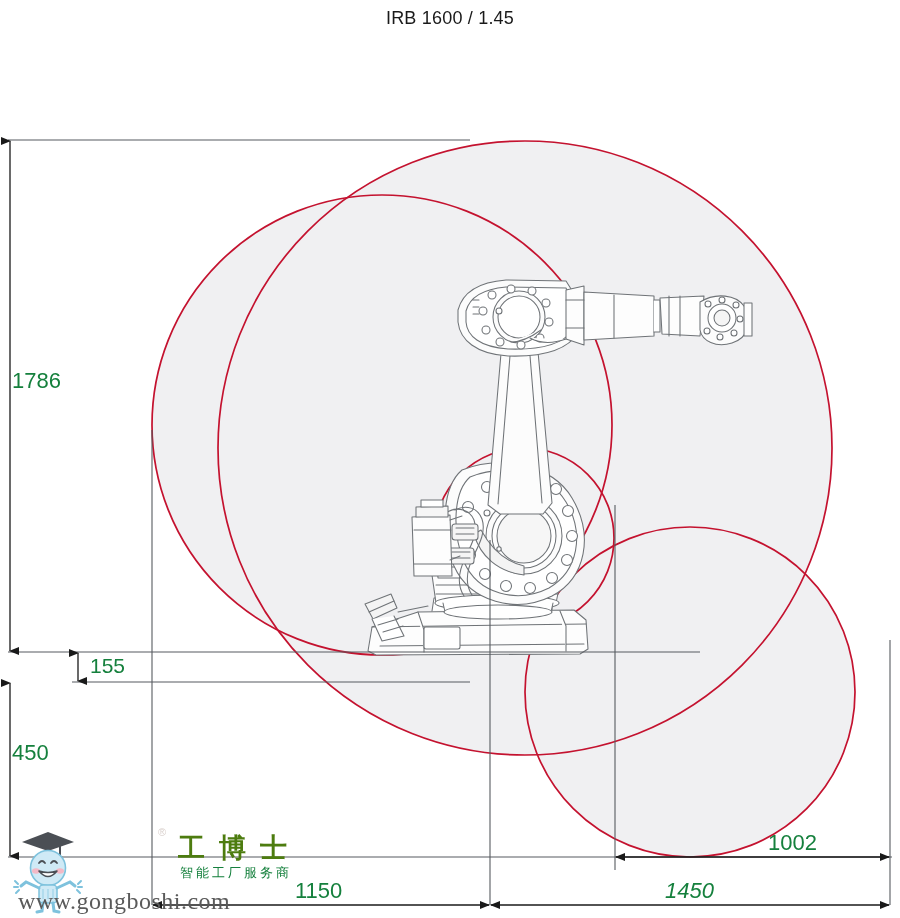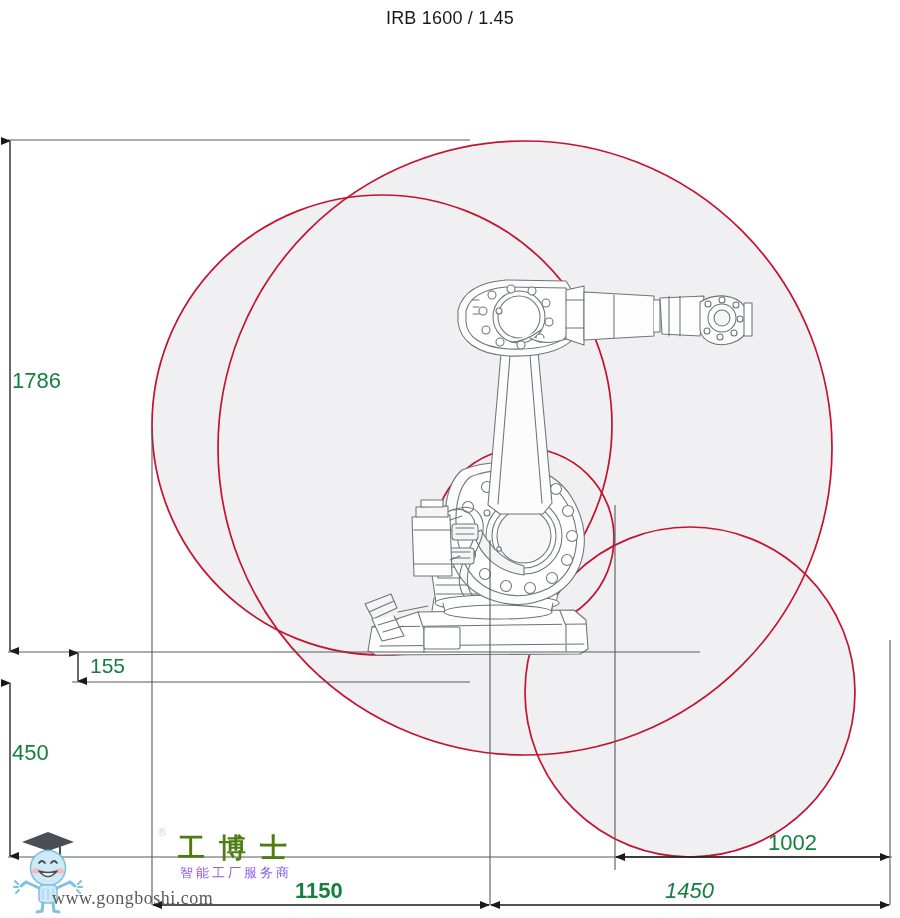--- a/index.html
+++ b/index.html
@@ -23,34 +23,34 @@
     font-size:22px;
     color:#15803d;
     font-family:"Liberation Sans", sans-serif;
     white-space:nowrap;
     letter-spacing:0px;
   }
   .dimtext.small{font-size:21px;}
   
   #wm{position:absolute;left:8px;top:824px;width:400px;height:92px;}
   #wm .wmurl{
-    position:absolute;left:44px;top:64px;
-    font-size:18px;color:#5a5a5a;
+    position:absolute;left:10px;top:64px;
+    font-size:24px;color:#5a5a5a;
     font-family:"Liberation Serif", serif;
     letter-spacing:0.5px;
   }
   #wm .wmcn{
     position:absolute;left:170px;top:6px;
     font-size:27px;color:#4d7c0f;font-weight:bold;
     letter-spacing:14px;
     font-family:Liberation Mono, monospace;
   }
   #wm .wmsub{
     position:absolute;left:172px;top:40px;
-    font-size:13px;color:#8b5cf6;
+    font-size:13px;color:#15803d;
     letter-spacing:3px;
     font-family:"DejaVu Sans", sans-serif;
   }
   #wm .wmreg{
     position:absolute;left:150px;top:2px;
     font-size:11px;color:#d9d0cc;
   }
 </style>
 </head>
 <body>
@@ -280,21 +280,21 @@
   </svg>
 
   <div class="dimtext" style="left:12px;top:368px;">1786</div>
 
   <div class="dimtext small" style="left:90px;top:654px;">155</div>
 
   <div class="dimtext" style="left:12px;top:740px;">450</div>
 
   <div class="dimtext" style="left:744px;top:830px;margin-left:24px;">1002</div>
 
-  <div class="dimtext" style="left:295px;top:878px;font-weight:bold;">1150</div>
+  <div class="dimtext" style="left:295px;top:878px;">1150</div>
 
   <div class="dimtext" style="left:665px;top:878px;font-style:italic;">1450</div>
 
   <div id="wm">
 
     <svg width="120" height="92" viewBox="0 0 120 92" style="position:absolute;left:0;top:0;">
 
       <g>
         <path d="M14,18 L40,8 L66,18 L40,27 Z" fill="#4b4f55"></path>
         <path d="M52,22 L52,33 C52,33 46,30 40,30" fill="none" stroke="#4b4f55" stroke-width="2"></path>

